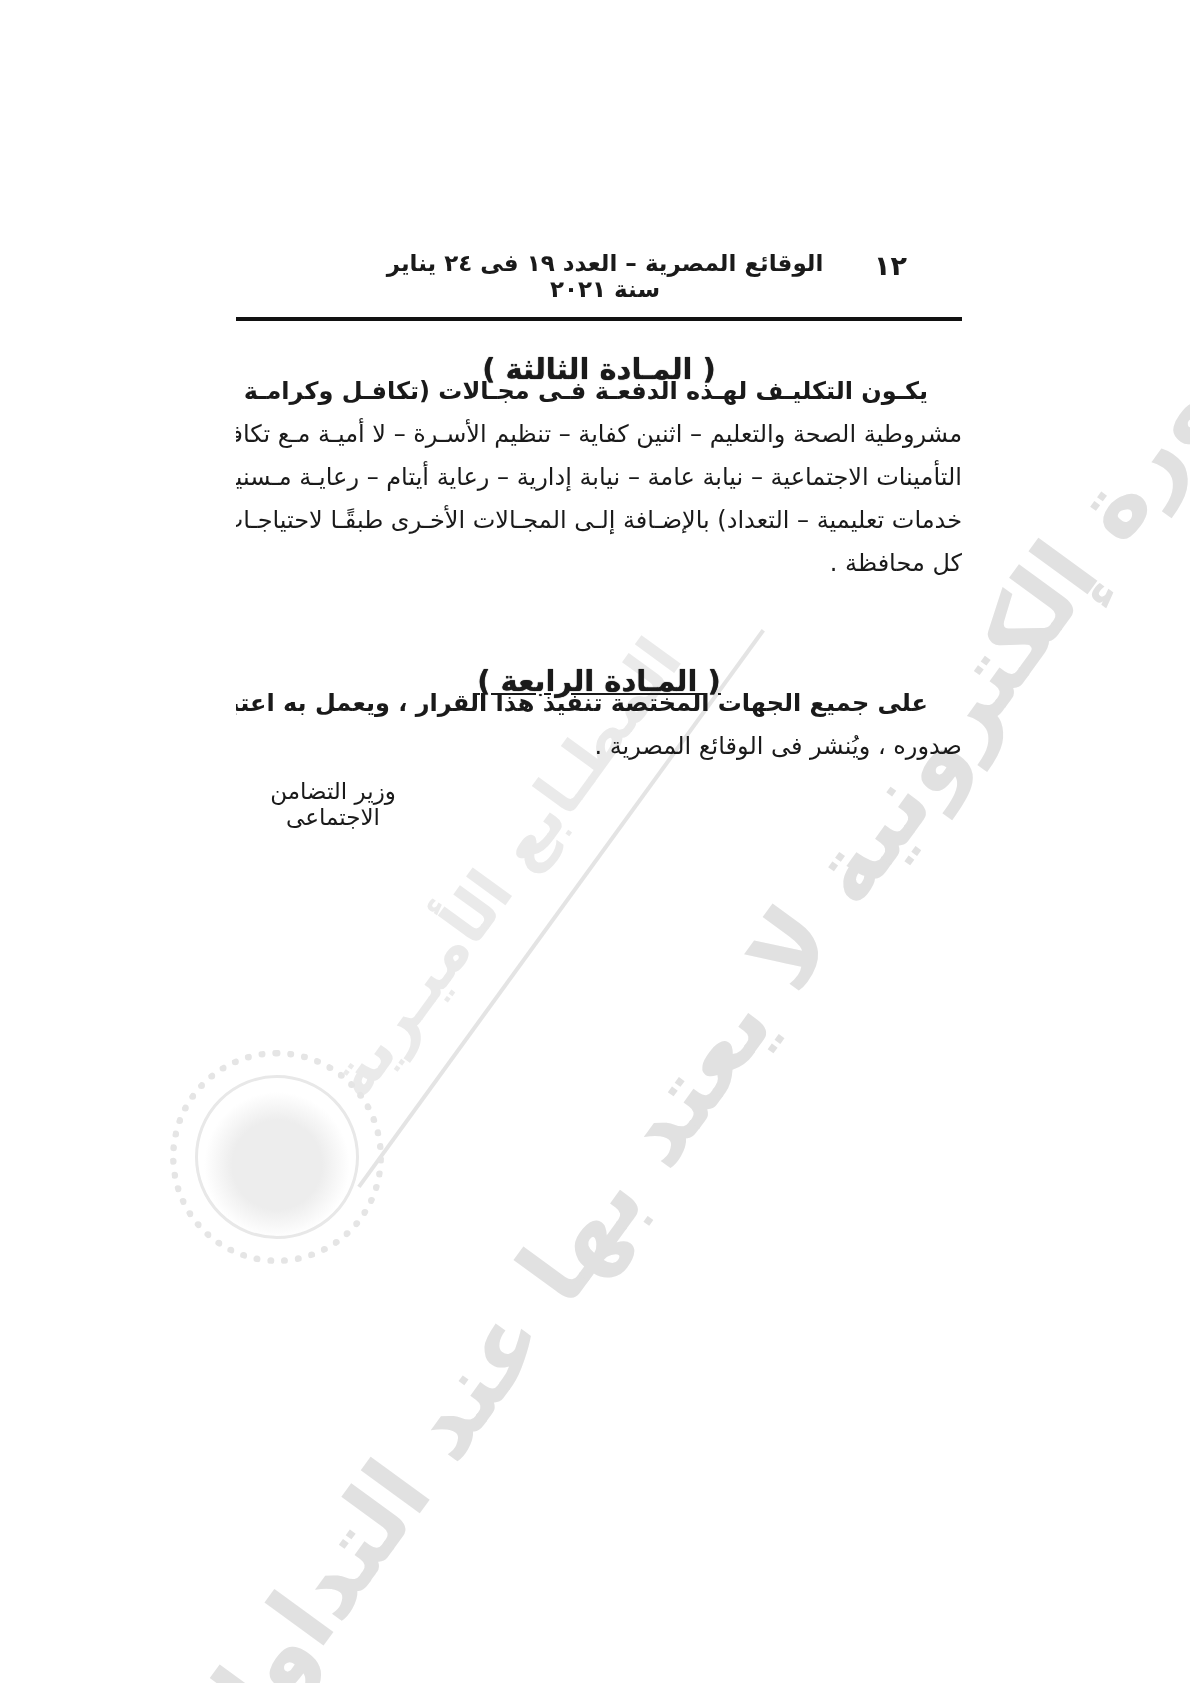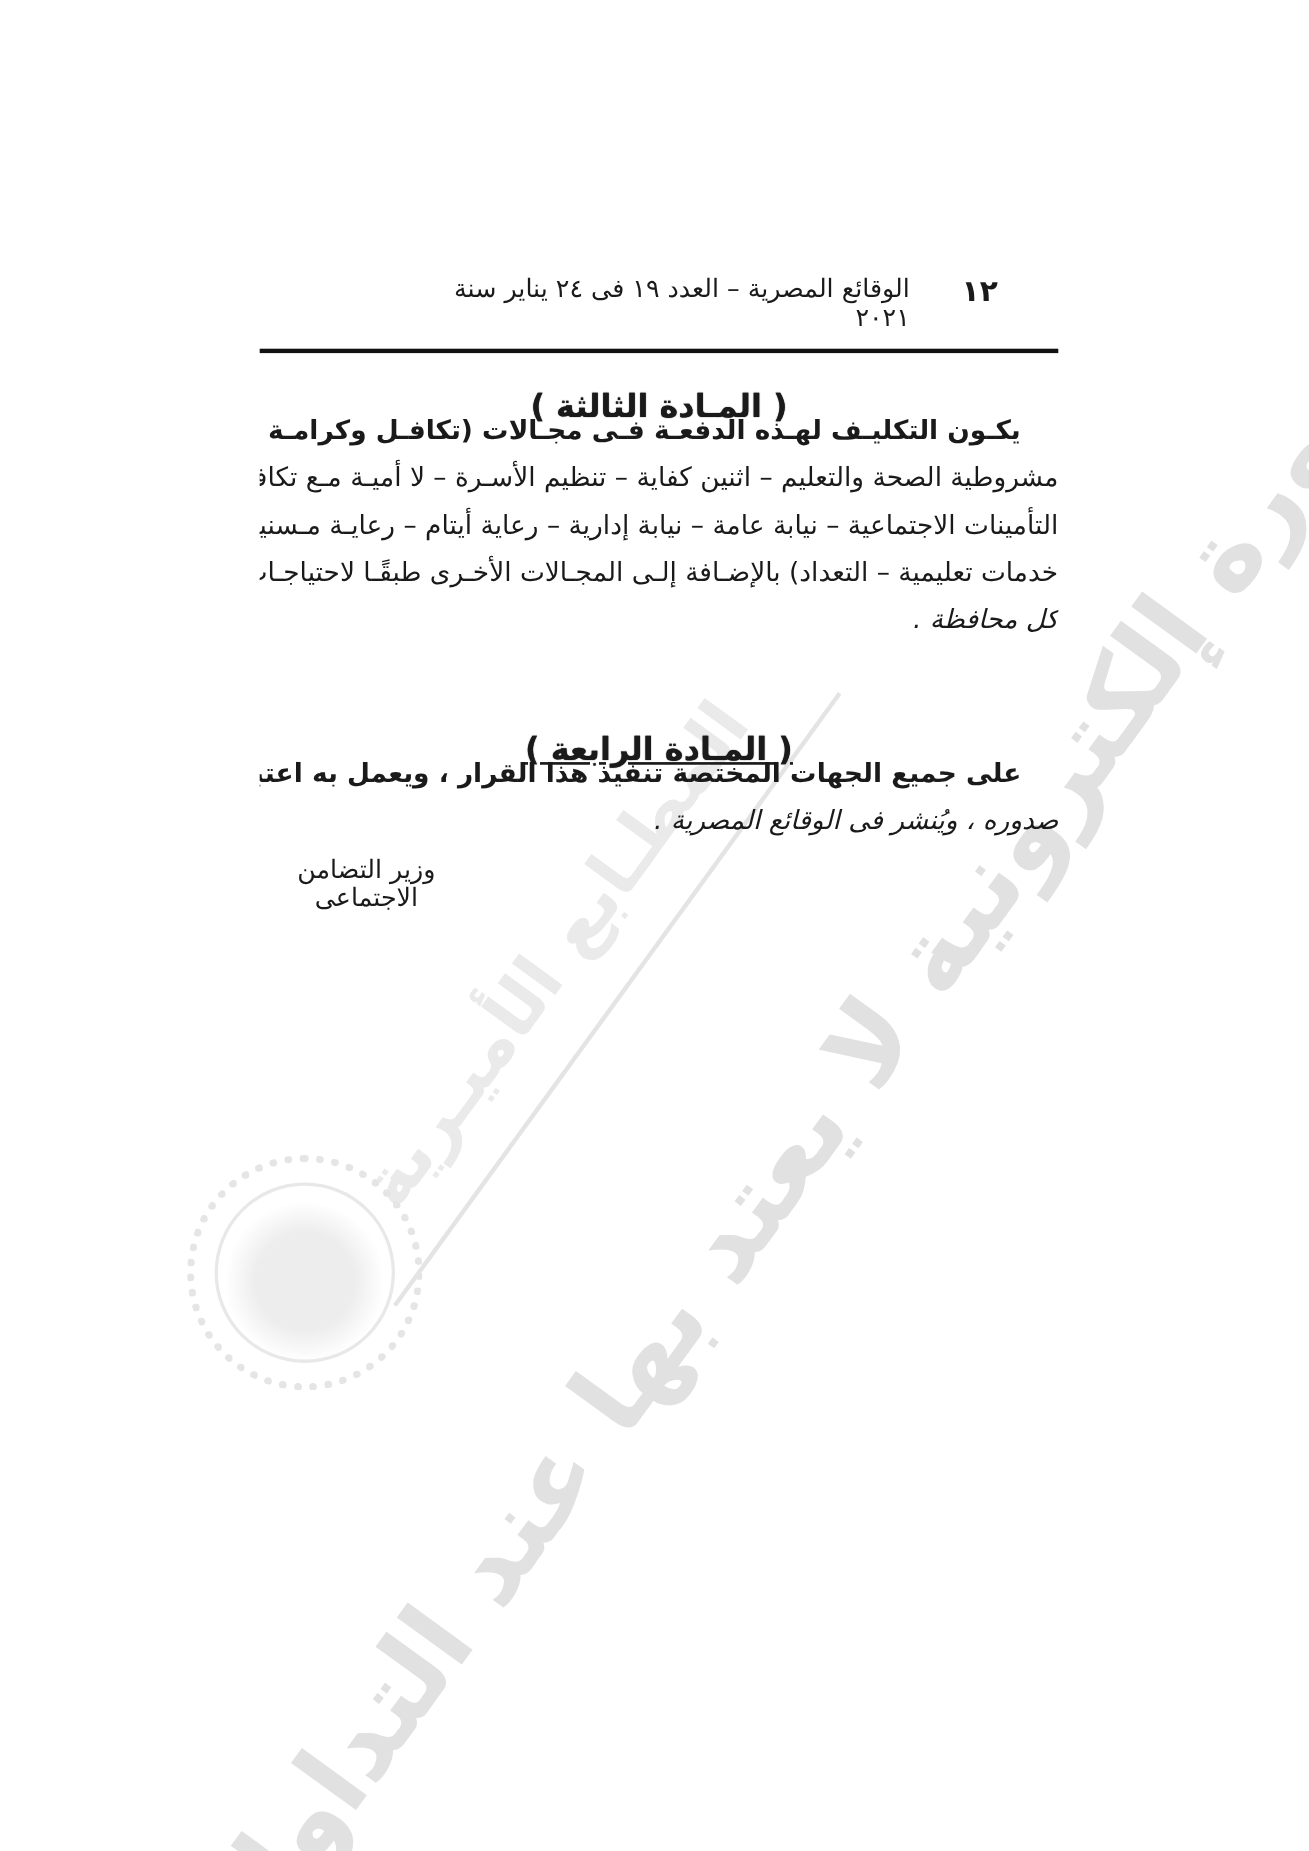--- a/index.html
+++ b/index.html
@@ -36,21 +36,21 @@
     border:3px solid #e8e8e8;
     background:radial-gradient(circle at 50% 55%, #ededed 0 38%, transparent 62%);
   }
   
   .content{position:relative;z-index:1;}
   .header-row{
     position:absolute;top:250px;right:228px;left:233px;height:40px;
   }
   .header-title{
     position:absolute;right:135px;left:150px;top:0;
-    text-align:right;font-size:23px;font-weight:normal;
+    text-align:center;font-size:23px;font-weight:bold;
   }
   .page-number{
     position:absolute;right:55px;top:0;font-size:27px;font-weight:bold;
   }
   .header-rule{
     position:absolute;top:317px;right:228px;width:726px;height:4px;
     background:#111111;border:none;margin:0;
   }
   .article-heading{
     position:absolute;right:228px;width:726px;
@@ -63,21 +63,21 @@
     position:absolute;right:228px;width:726px;
     font-size:24px;line-height:43px;
   }
   .para-three{top:370px;}
   .para-four{top:682px;}
   .line{
     text-align:justify;text-align-last:justify;
     height:43px;overflow:hidden;white-space:nowrap;
   }
   .line.start{padding-right:34px;font-weight:bold;}
-  .line.end{text-align:center;text-align-last:right;font-style:italic;}
+  .line.end{text-align:center;text-align-last:right;}
   .signature{
     position:absolute;top:778px;left:233px;width:200px;
     text-align:center;z-index:1;
   }
   .sig-title{font-size:23px;margin:0 0 12px 0;}
   .sig-name{font-size:26px;font-weight:bold;text-shadow:0 0 1px #1a1a1a;margin:0;}
 </style>
 </head>
 <body>
 

